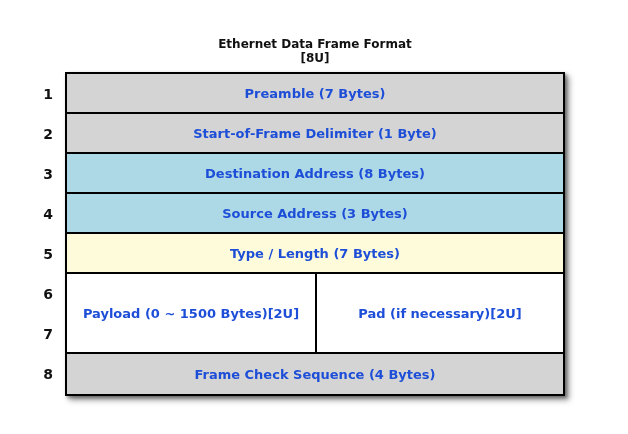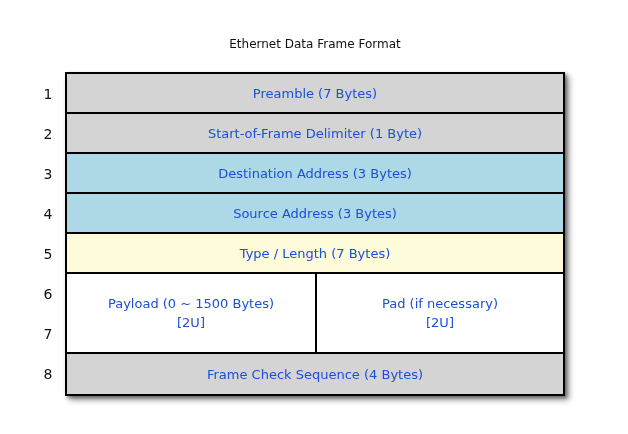--- a/index.html
+++ b/index.html
@@ -7,20 +7,21 @@
     padding: 0;
     background: #ffffff;
     font-family: "DejaVu Sans", "Liberation Sans", sans-serif;
   }
   .canvas {
     position: relative;
     width: 628px;
     height: 434px;
     background: #ffffff;
     overflow: hidden;
+    font-weight: bold;
   }
   .title-block {
     position: absolute;
     left: 65px;
     top: 37px;
     width: 500px;
     text-align: center;
     color: #111111;
     font-size: 12px;
     line-height: 14px;
@@ -73,38 +74,39 @@
   .frame-row.double {
     height: 80px;
     align-items: stretch;
     justify-content: flex-start;
     padding: 0;
   }
   .split-cell {
     width: 50%;
     box-sizing: border-box;
     display: flex;
-    flex-direction: column;
+    flex-direction: row;
     align-items: center;
     justify-content: center;
     line-height: 19px;
   }
   .split-cell.right { border-left: 2px solid var(--c-border, #000000); }
   .fill-gray   { background: var(--c-gray,   #d4d4d4); }
   .fill-blue   { background: var(--c-blue,   #add8e6); }
   .fill-yellow { background: var(--c-yellow, #fdfbd9); }
   .fill-white  { background: var(--c-white,  #ffffff); }
 </style>
 </head>
 <body>
 
 <div class="canvas">
 
   <div class="title-block">
     <div>Ethernet Data Frame Format</div>
+    <div>[8U]</div>
   </div>
 
   <div class="nums">
     <div class="num-cell">1</div>
     <div class="num-cell">2</div>
     <div class="num-cell">3</div>
     <div class="num-cell">4</div>
     <div class="num-cell">5</div>
     <div class="num-cell double">
       <span>6</span>
@@ -114,21 +116,21 @@
   </div>
 
   <div class="frame-table">
     <div class="frame-row fill-gray">
       <span>Preamble (7 Bytes)</span>
     </div>
     <div class="frame-row fill-gray">
       <span>Start-of-Frame Delimiter (1 Byte)</span>
     </div>
     <div class="frame-row fill-blue">
-      <span>Destination Address (3 Bytes)</span>
+      <span>Destination Address (8 Bytes)</span>
     </div>
     <div class="frame-row fill-blue">
       <span>Source Address (3 Bytes)</span>
     </div>
     <div class="frame-row fill-yellow">
       <span>Type / Length (7 Bytes)</span>
     </div>
     <div class="frame-row double fill-white">
       <div class="split-cell">
         <span>Payload (0 ~ 1500 Bytes)</span>

